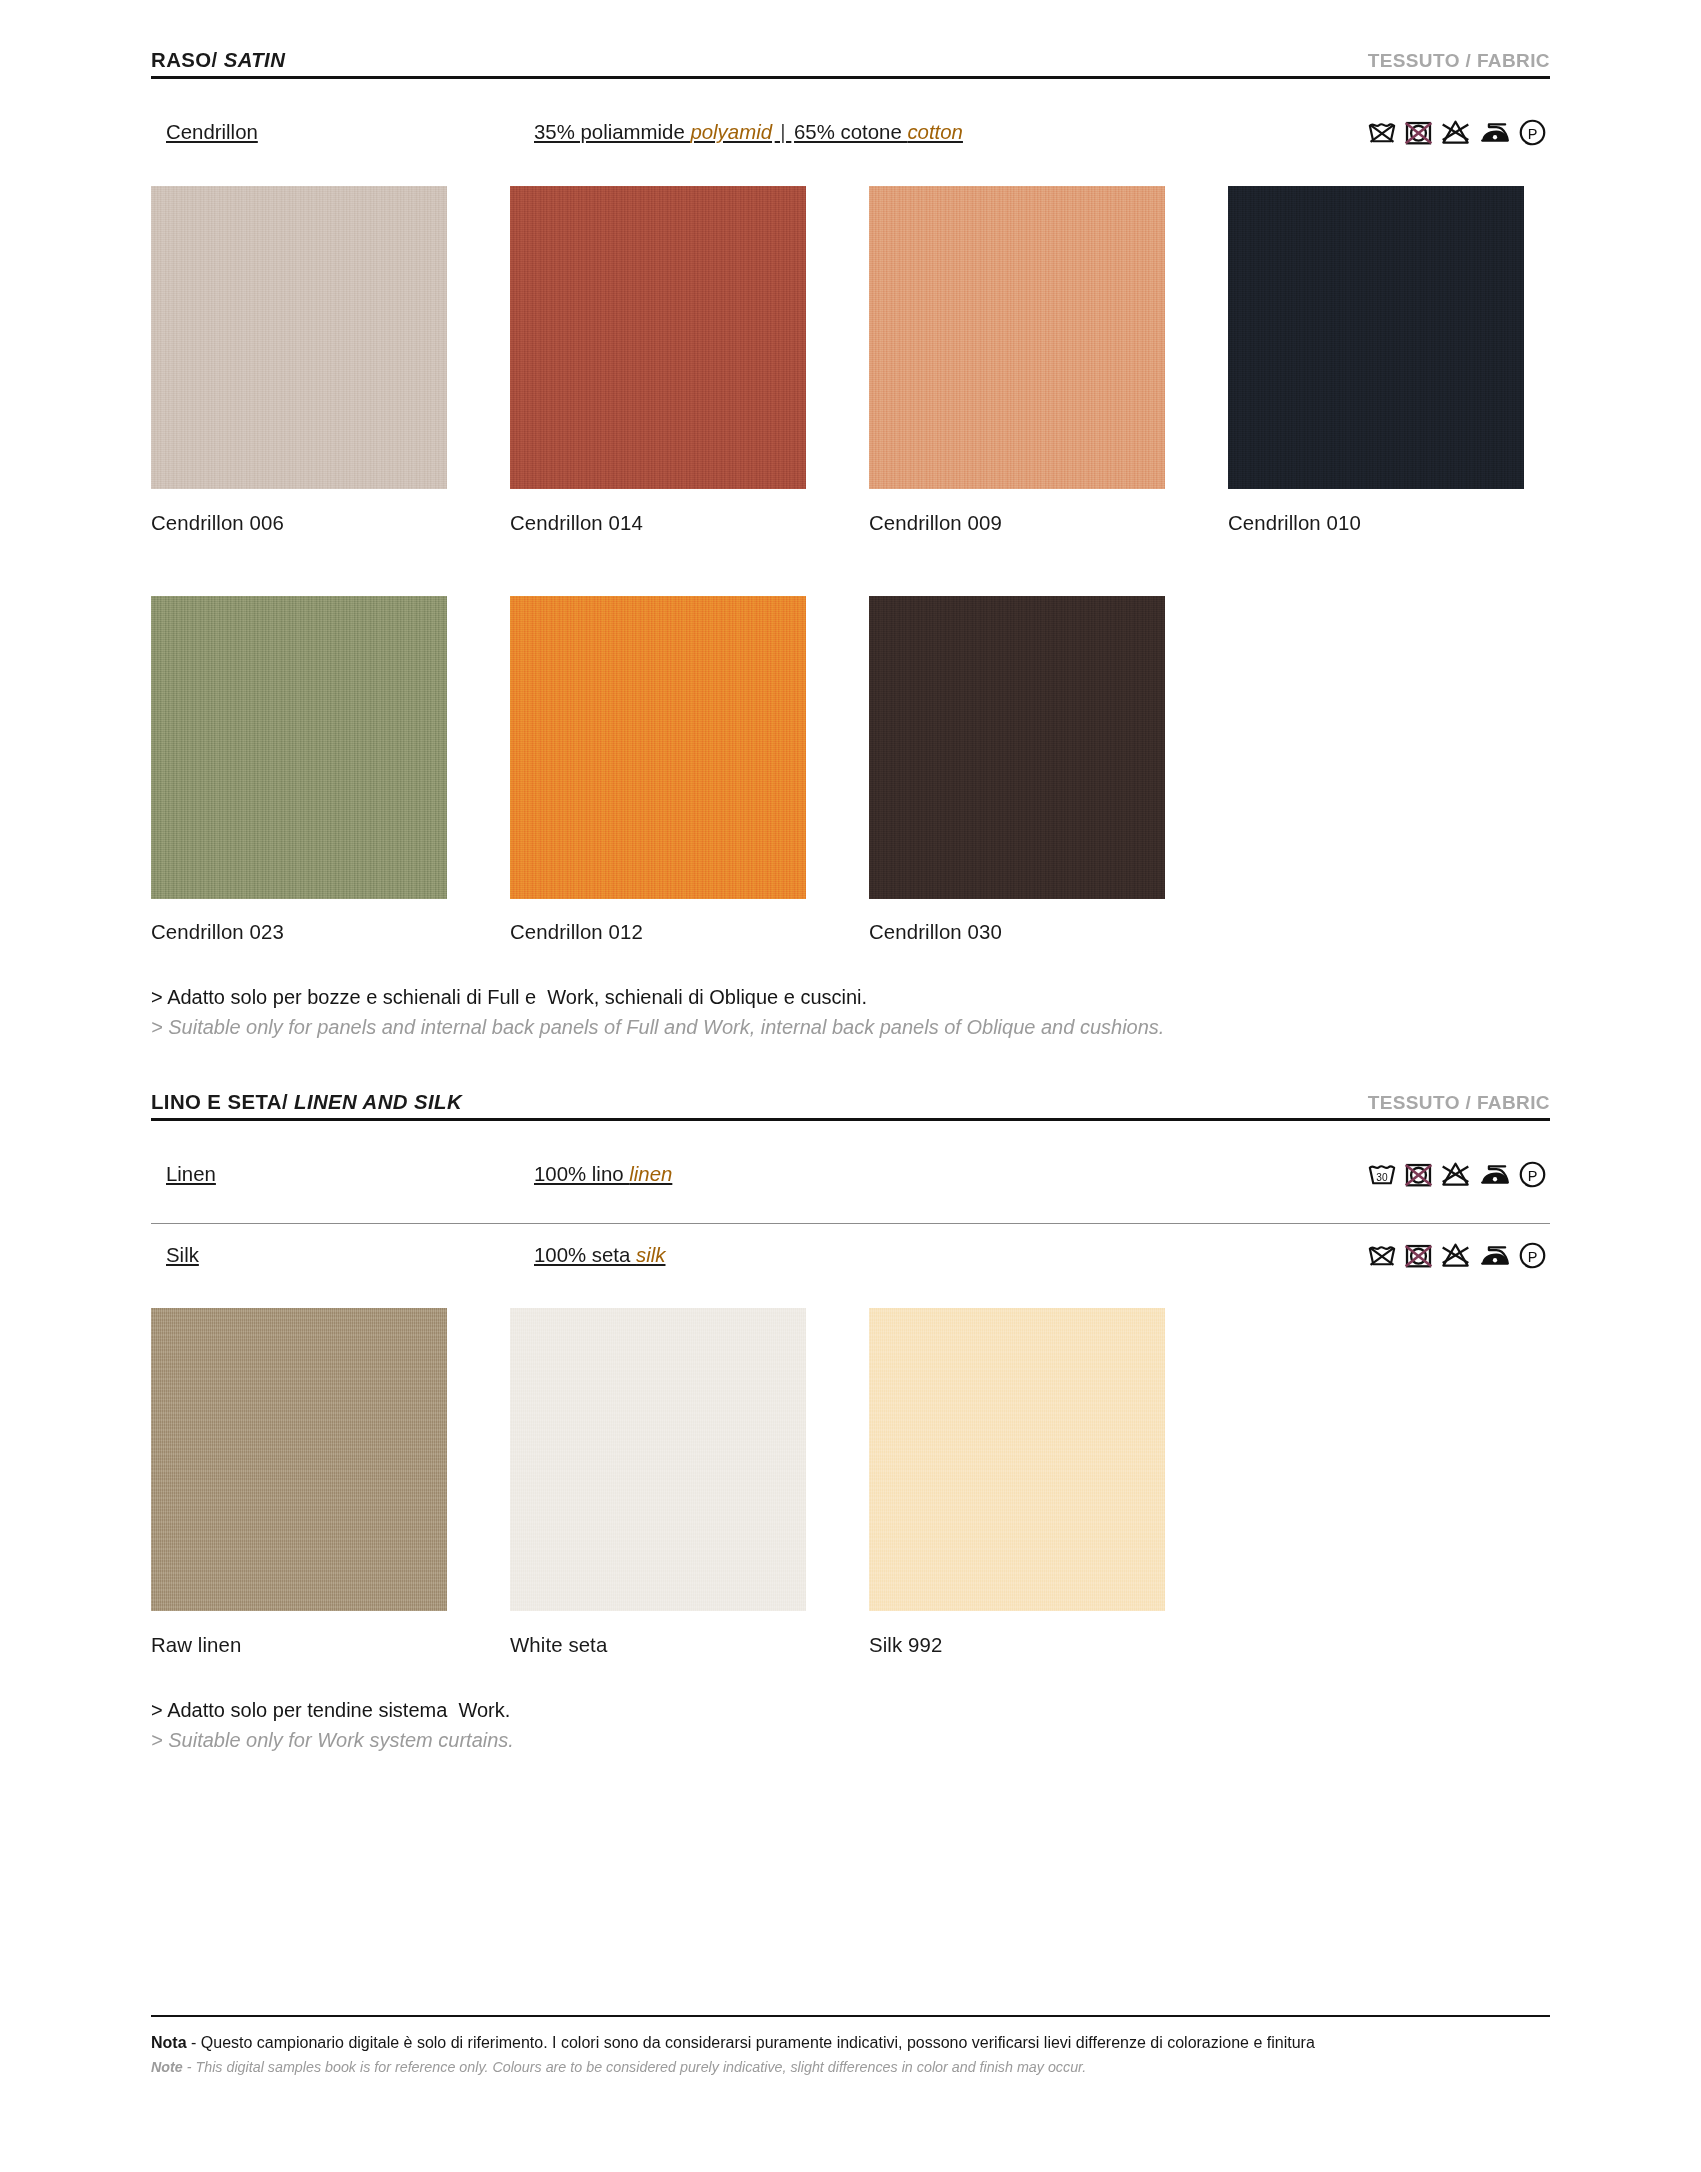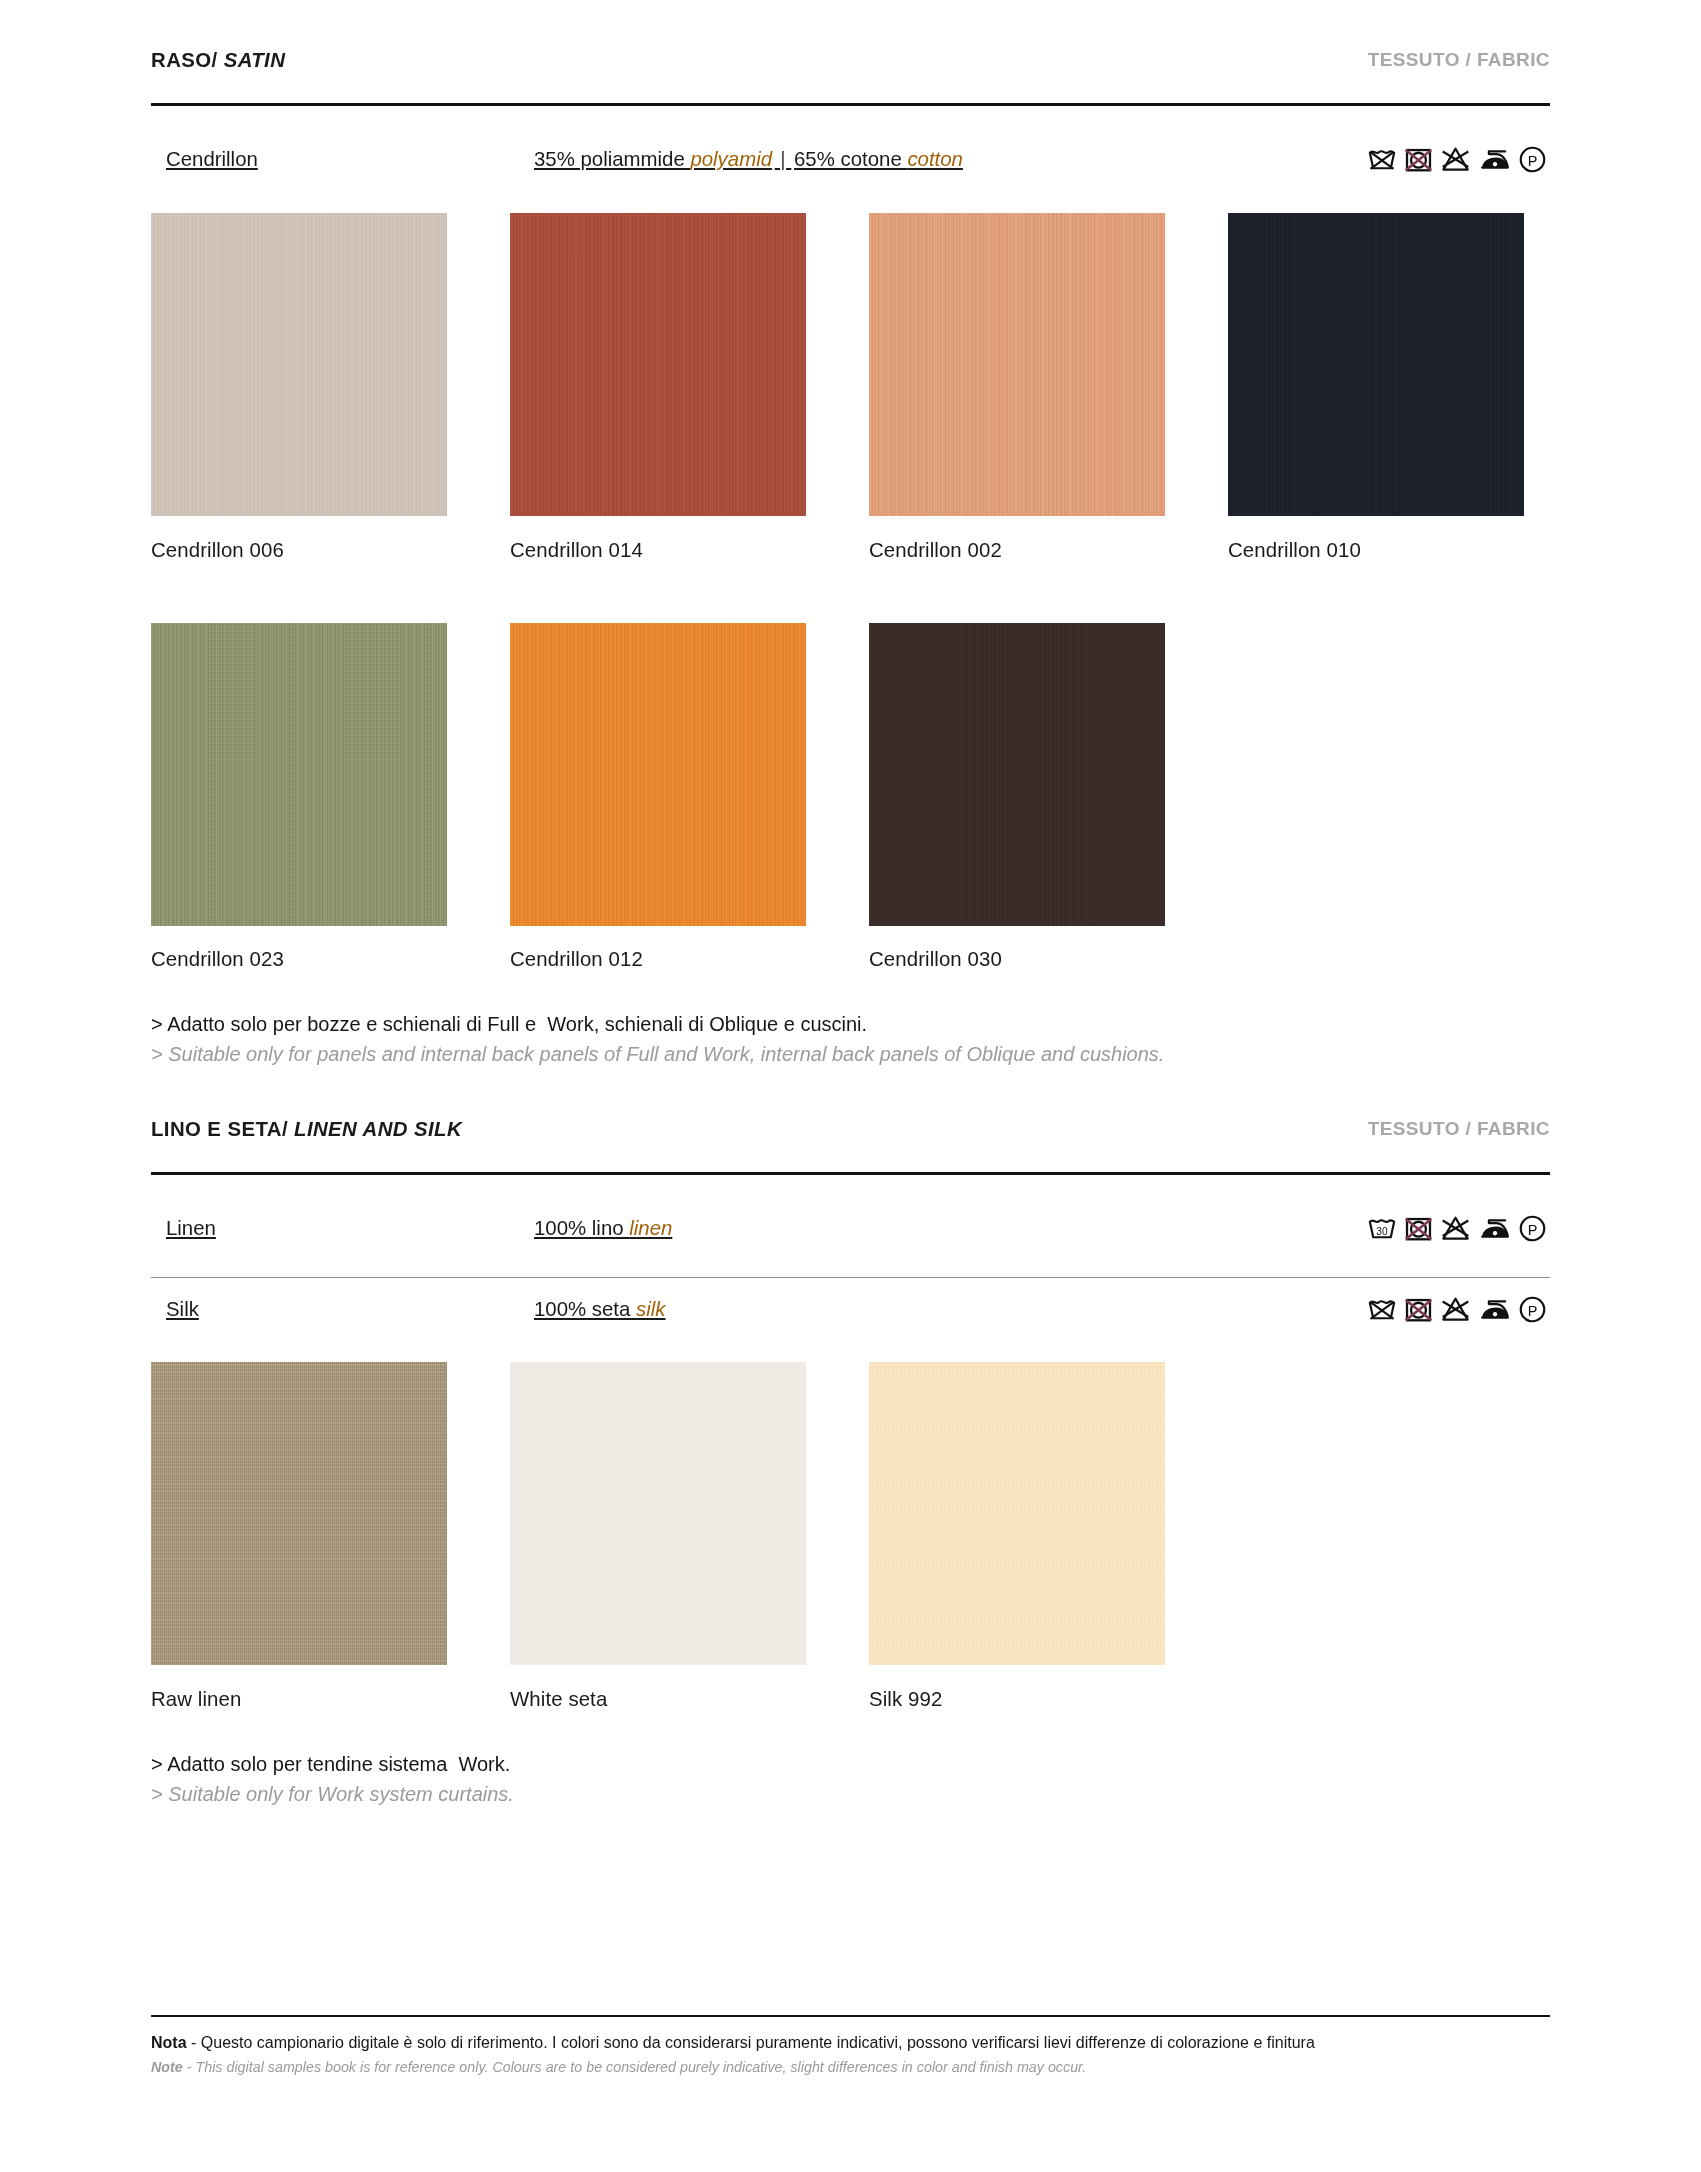--- a/index.html
+++ b/index.html
@@ -16,24 +16,24 @@
   .page {
     position: relative;
     width: 1701px;
     height: 2172px;
     padding: 0 151px;
   }
 
   
   .section-header {
     display: flex;
-    align-items: flex-start;
+    align-items: center;
     justify-content: space-between;
     border-bottom: 3.4px solid #111111;
-    padding-bottom: 31px;
+    padding-bottom: 4px;
   }
   .section-title {
     font-size: 20.4px;
     font-weight: 700;
     letter-spacing: 0.4px;
     white-space: pre;
   }
   .section-title .it { font-style: italic; }
   .section-tag {
     font-size: 19px;
@@ -203,21 +203,21 @@
       <div class="swatch-cell">
         <div class="swatch" style="background-color: rgb(205, 191, 181);"></div>
         <div class="swatch-label">Cendrillon 006</div>
       </div>
       <div class="swatch-cell">
         <div class="swatch" style="background-color: rgb(165, 75, 59);"></div>
         <div class="swatch-label">Cendrillon 014</div>
       </div>
       <div class="swatch-cell">
         <div class="swatch" style="background-color: rgb(222, 155, 116);"></div>
-        <div class="swatch-label">Cendrillon 002</div>
+        <div class="swatch-label">Cendrillon 009</div>
       </div>
       <div class="swatch-cell">
         <div class="swatch" style="background-color: rgb(27, 32, 40);"></div>
         <div class="swatch-label">Cendrillon 010</div>
       </div>
     </div>
 
     <div class="grid-row-gap"></div>
 
     <div class="swatch-grid">

